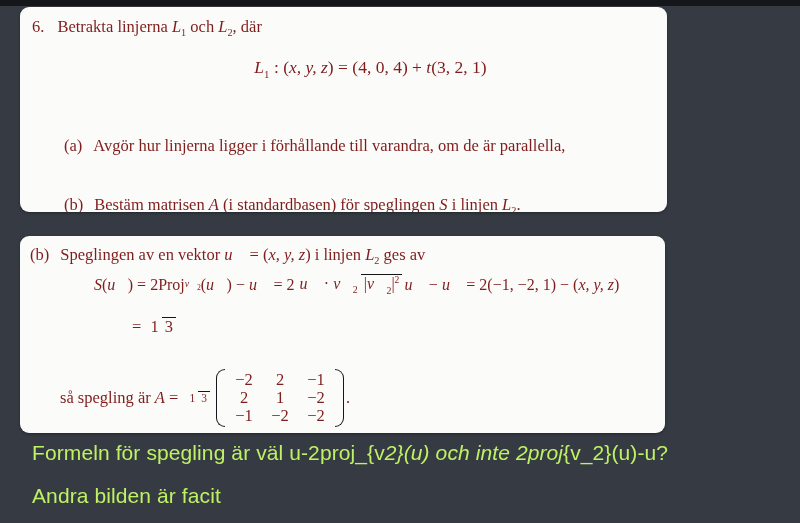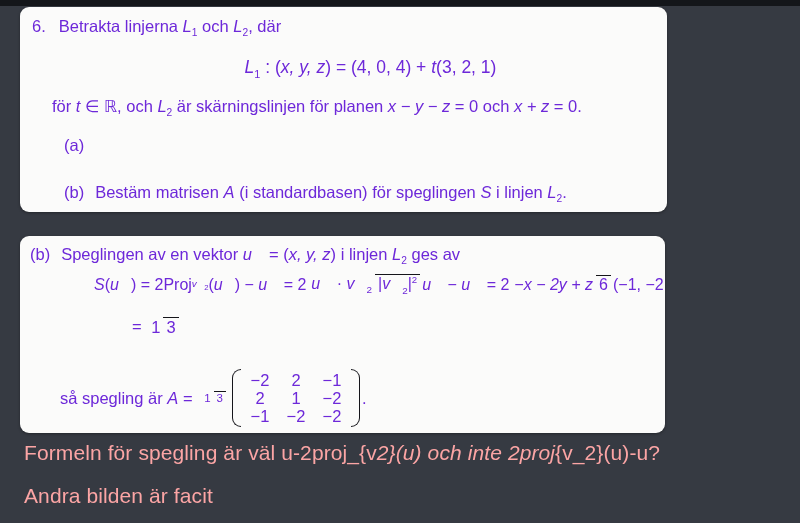--- a/index.html
+++ b/index.html
@@ -13,43 +13,43 @@
   .top-strip {
     position: absolute; top: 0; left: 0;
     width: 800px; height: 6px;
     background: #14161a;
   }
   
   .card {
     position: absolute;
     background: #fbfbfa;
     border-radius: 9px;
-    color: #6d28d9;
-    font-family: Liberation Sans, sans-serif;
+    color: #7f1d1d;
+    font-family: Liberation Serif, serif;
     font-size: 16.5px;
     box-shadow: 0 1px 3px rgba(0,0,0,0.35);
     overflow: hidden;
   }
   #card1 { left: 20px; top: 7px;  width: 647px; height: 205px; }
   #card2 { left: 20px; top: 236px; width: 645px; height: 197px; }
 
   .abs { position: absolute; white-space: nowrap; }
   .it  { font-style: italic; }
   .card sub { font-size: 0.62em; font-style: normal; }
   .card sup { font-size: 0.60em; font-style: normal; }
 
   .itemnum { margin-right: 13px; }
   .sublabel { margin-right: 11px; }
 
   
   .c1-l1   { top: 10px;  left: 12px; }
   .c1-eq   { top: 50px;  left: 0; width: 701px; text-align: center; font-size: 17.5px; }
   .c1-cond { top: 90px;  left: 32px; }
   .c1-a    { top: 126px; left: 44px; line-height: 25px; display: flex; }
-  .c1-b    { top: 176px; left: 44px; }
+  .c1-b    { top: 188px; left: 44px; }
 
   
   .c2-h   { top: 9px;   left: 10px; }
   .c2-eq1 { top: 38px;  left: 74px;  font-size: 16px; }
   .c2-eq2 { top: 81px;  left: 112px; }
   .c2-eq3 { top: 133px; left: 40px;  height: 58px; }
 
   .mrow { display: flex; align-items: center; position: absolute; white-space: nowrap; }
   .mrow > span, .mrow > sub { white-space: pre; }
 
@@ -69,46 +69,43 @@
   .paren-l { border-right: none; border-radius: 11px 0 0 11px; margin-right: 3px; }
   .paren-r { border-left:  none; border-radius: 0 11px 11px 0; margin-left: 3px; }
   .mgrid {
     display: grid; grid-template-columns: repeat(3, auto);
     column-gap: 14px; align-items: center; padding: 2px 5px;
   }
   .mgrid span { text-align: center; min-width: 22px; line-height: 18px; }
 
   
   .msg {
-    position: absolute; left: 24px;
-    color: #fca5a5; font-size: 21px; white-space: nowrap;
+    position: absolute; left: 32px;
+    color: #bef264; font-size: 21px; white-space: nowrap;
     letter-spacing: 0.1px;
   }
   #msg1 { top: 441px; }
   #msg2 { top: 484px; }
   .msg .em { font-style: italic; }
 </style>
 </head>
 <body>
 
 <div class="top-strip"></div>
 
 <div class="card" id="card1">
   <div class="abs c1-l1">
     <span class="itemnum">6.</span><span>Betrakta linjerna </span><span class="it">L</span><sub>1</sub><span> och </span><span class="it">L</span><sub>2</sub><span>, där</span>
   </div>
   <div class="abs c1-eq">
     <span class="it">L</span><sub>1</sub><span> : (</span><span class="it">x, y, z</span><span>) = (4, 0, 4) + </span><span class="it">t</span><span>(3, 2, 1)</span>
   </div>
-  <div class="abs c1-cond">
-    <span>för </span><span class="it">t</span><span> ∈ ℝ, och </span><span class="it">L</span><sub>2</sub><span> är skärningslinjen för planen </span><span class="it">x − y − z</span><span> = 0 och </span><span class="it">x + z</span><span> = 0.</span>
-  </div>
   <div class="abs c1-a">
     <span class="sublabel">(a)</span>
-    <span><br></span>
+    <span><span>Avgör hur linjerna ligger i förhållande till varandra, om de är parallella,</span><br></span>
   </div>
   <div class="abs c1-b">
     <span class="sublabel">(b)</span><span>Bestäm matrisen </span><span class="it">A</span><span> (i standardbasen) för speglingen </span><span class="it">S</span><span> i linjen </span><span class="it">L</span><sub>2</sub><span>.</span>
   </div>
 </div>
 
 <div class="card" id="card2">
   <div class="abs c2-h">
     <span class="sublabel">(b)</span><span>Speglingen av en vektor </span><span class="it">u⃗</span><span> = (</span><span class="it">x, y, z</span><span>) i linjen </span><span class="it">L</span><sub>2</sub><span> ges av</span>
   </div>
@@ -126,24 +123,20 @@
       <span class="it">u⃗</span>
       <span> = 2</span>
     <span class="frac">
       <span class="num"><span class="it">u⃗</span><span> · </span><span class="it">v⃗</span><sub>2</sub></span>
       <span class="den"><span>|</span><span class="it">v⃗</span><sub>2</sub><span>|</span><sup>2</sup></span>
     </span>
     <span class="it">u⃗</span>
       <span> − </span>
       <span class="it">u⃗</span>
       <span> = 2</span>
-    <span class="frac">
-      <span class="num it">−x − 2y + z</span>
-      <span class="den">6</span>
-    </span>
     <span>(−1, −2, 1) − (</span>
       <span class="it">x, y, z</span>
       <span>)</span>
   </div>
 
   <div class="mrow c2-eq2">
     <span>= </span>
     <span class="frac">
       <span class="num">1</span>
       <span class="den">3</span>

